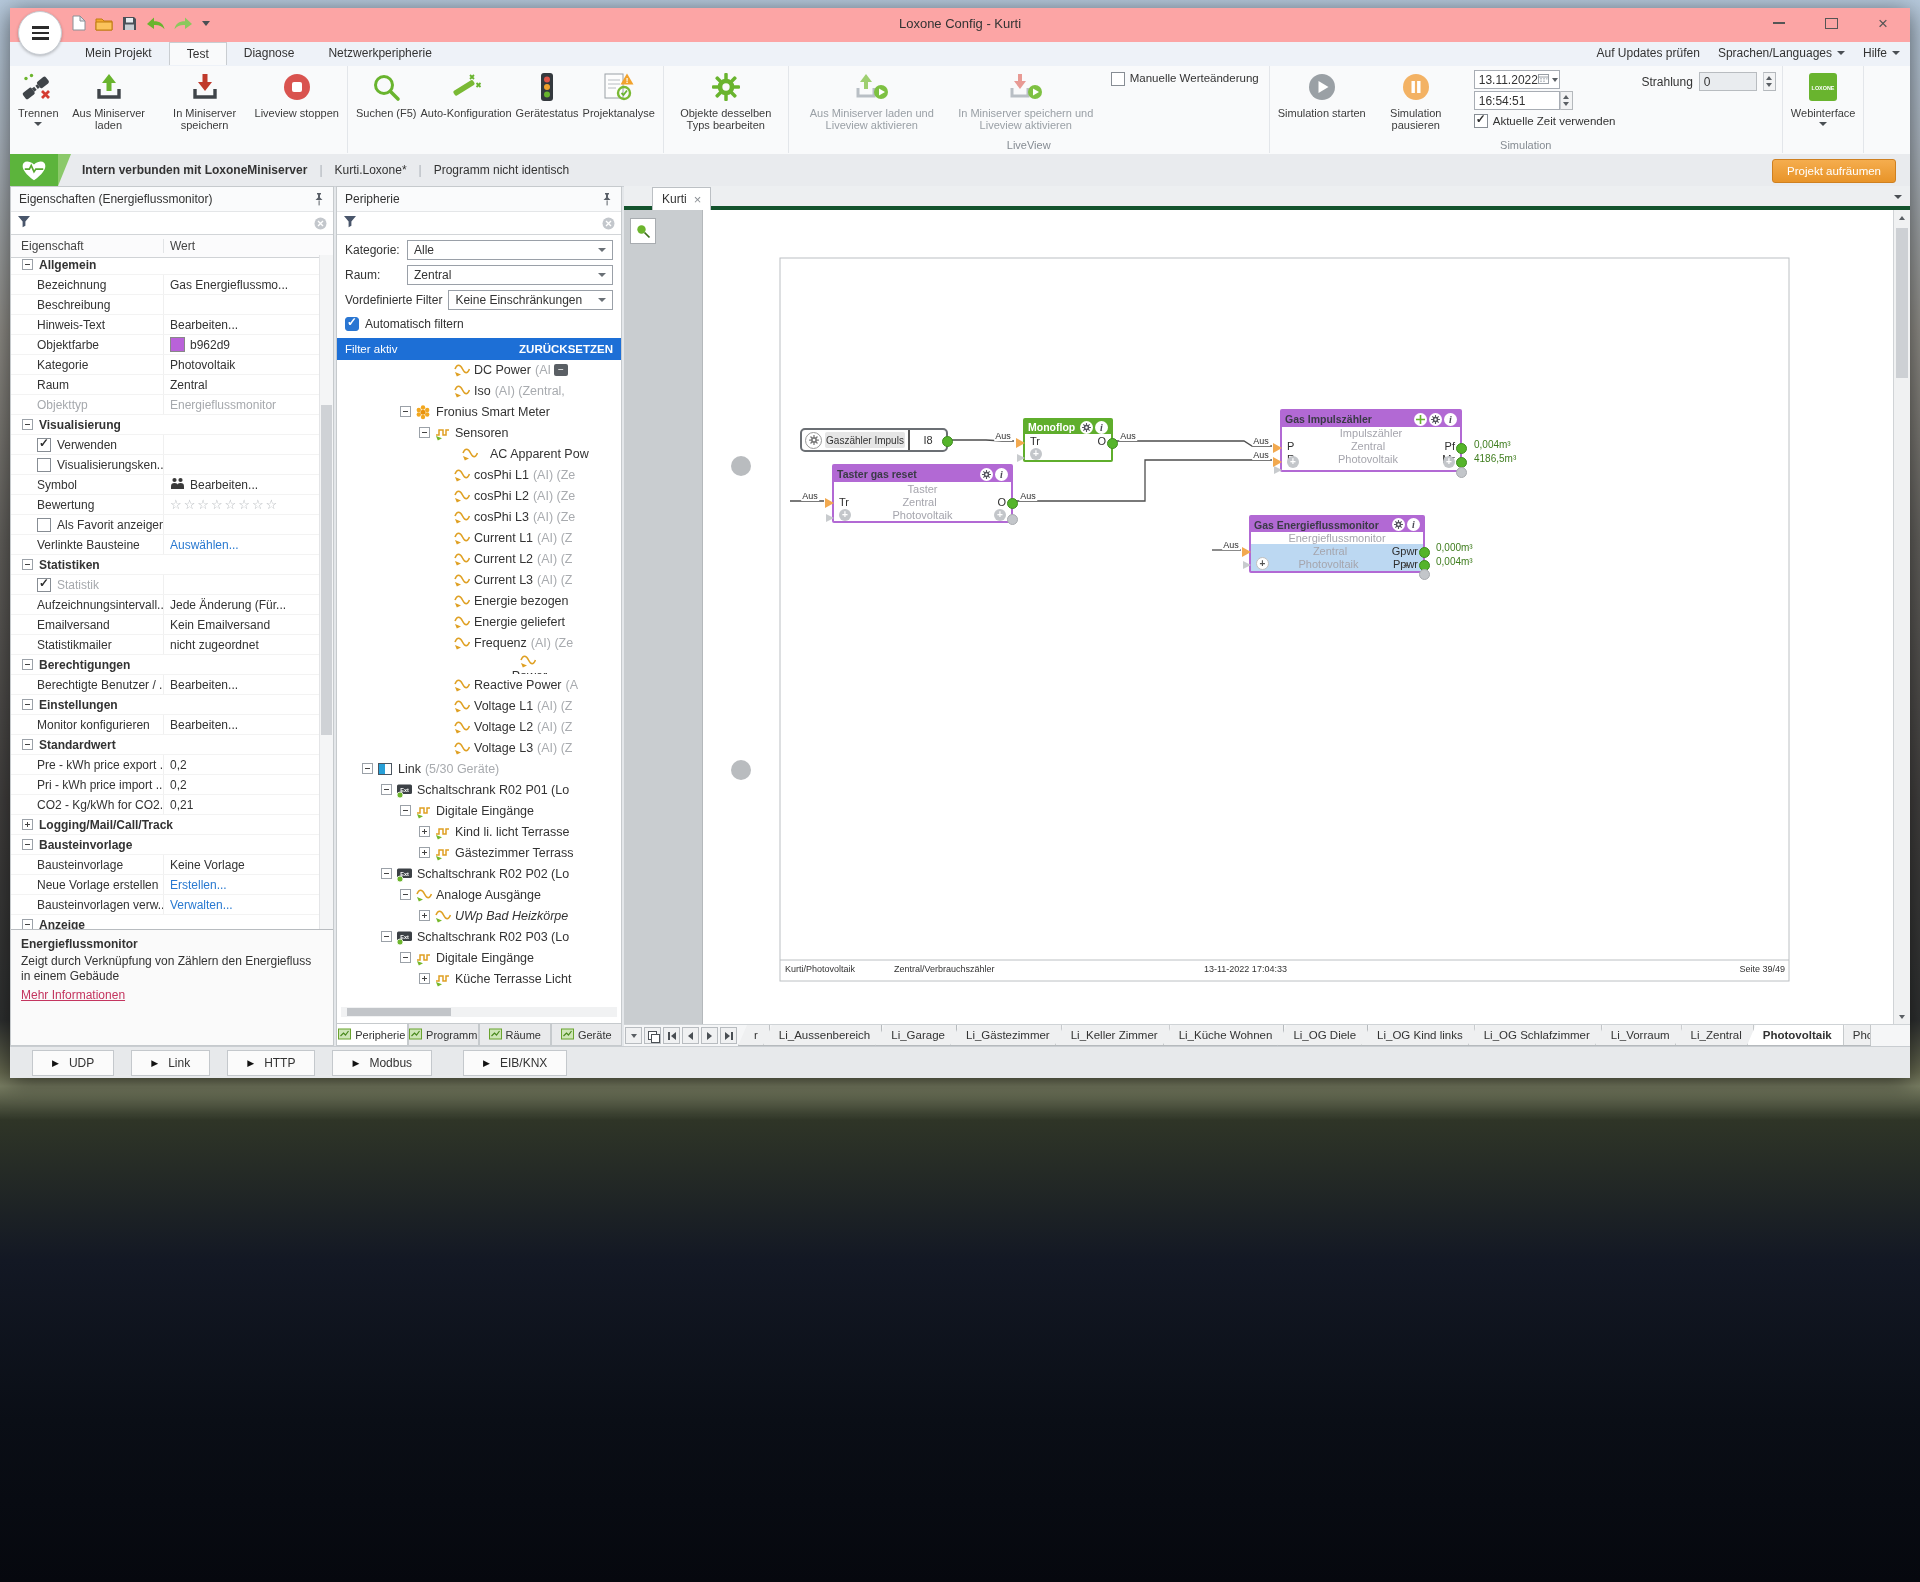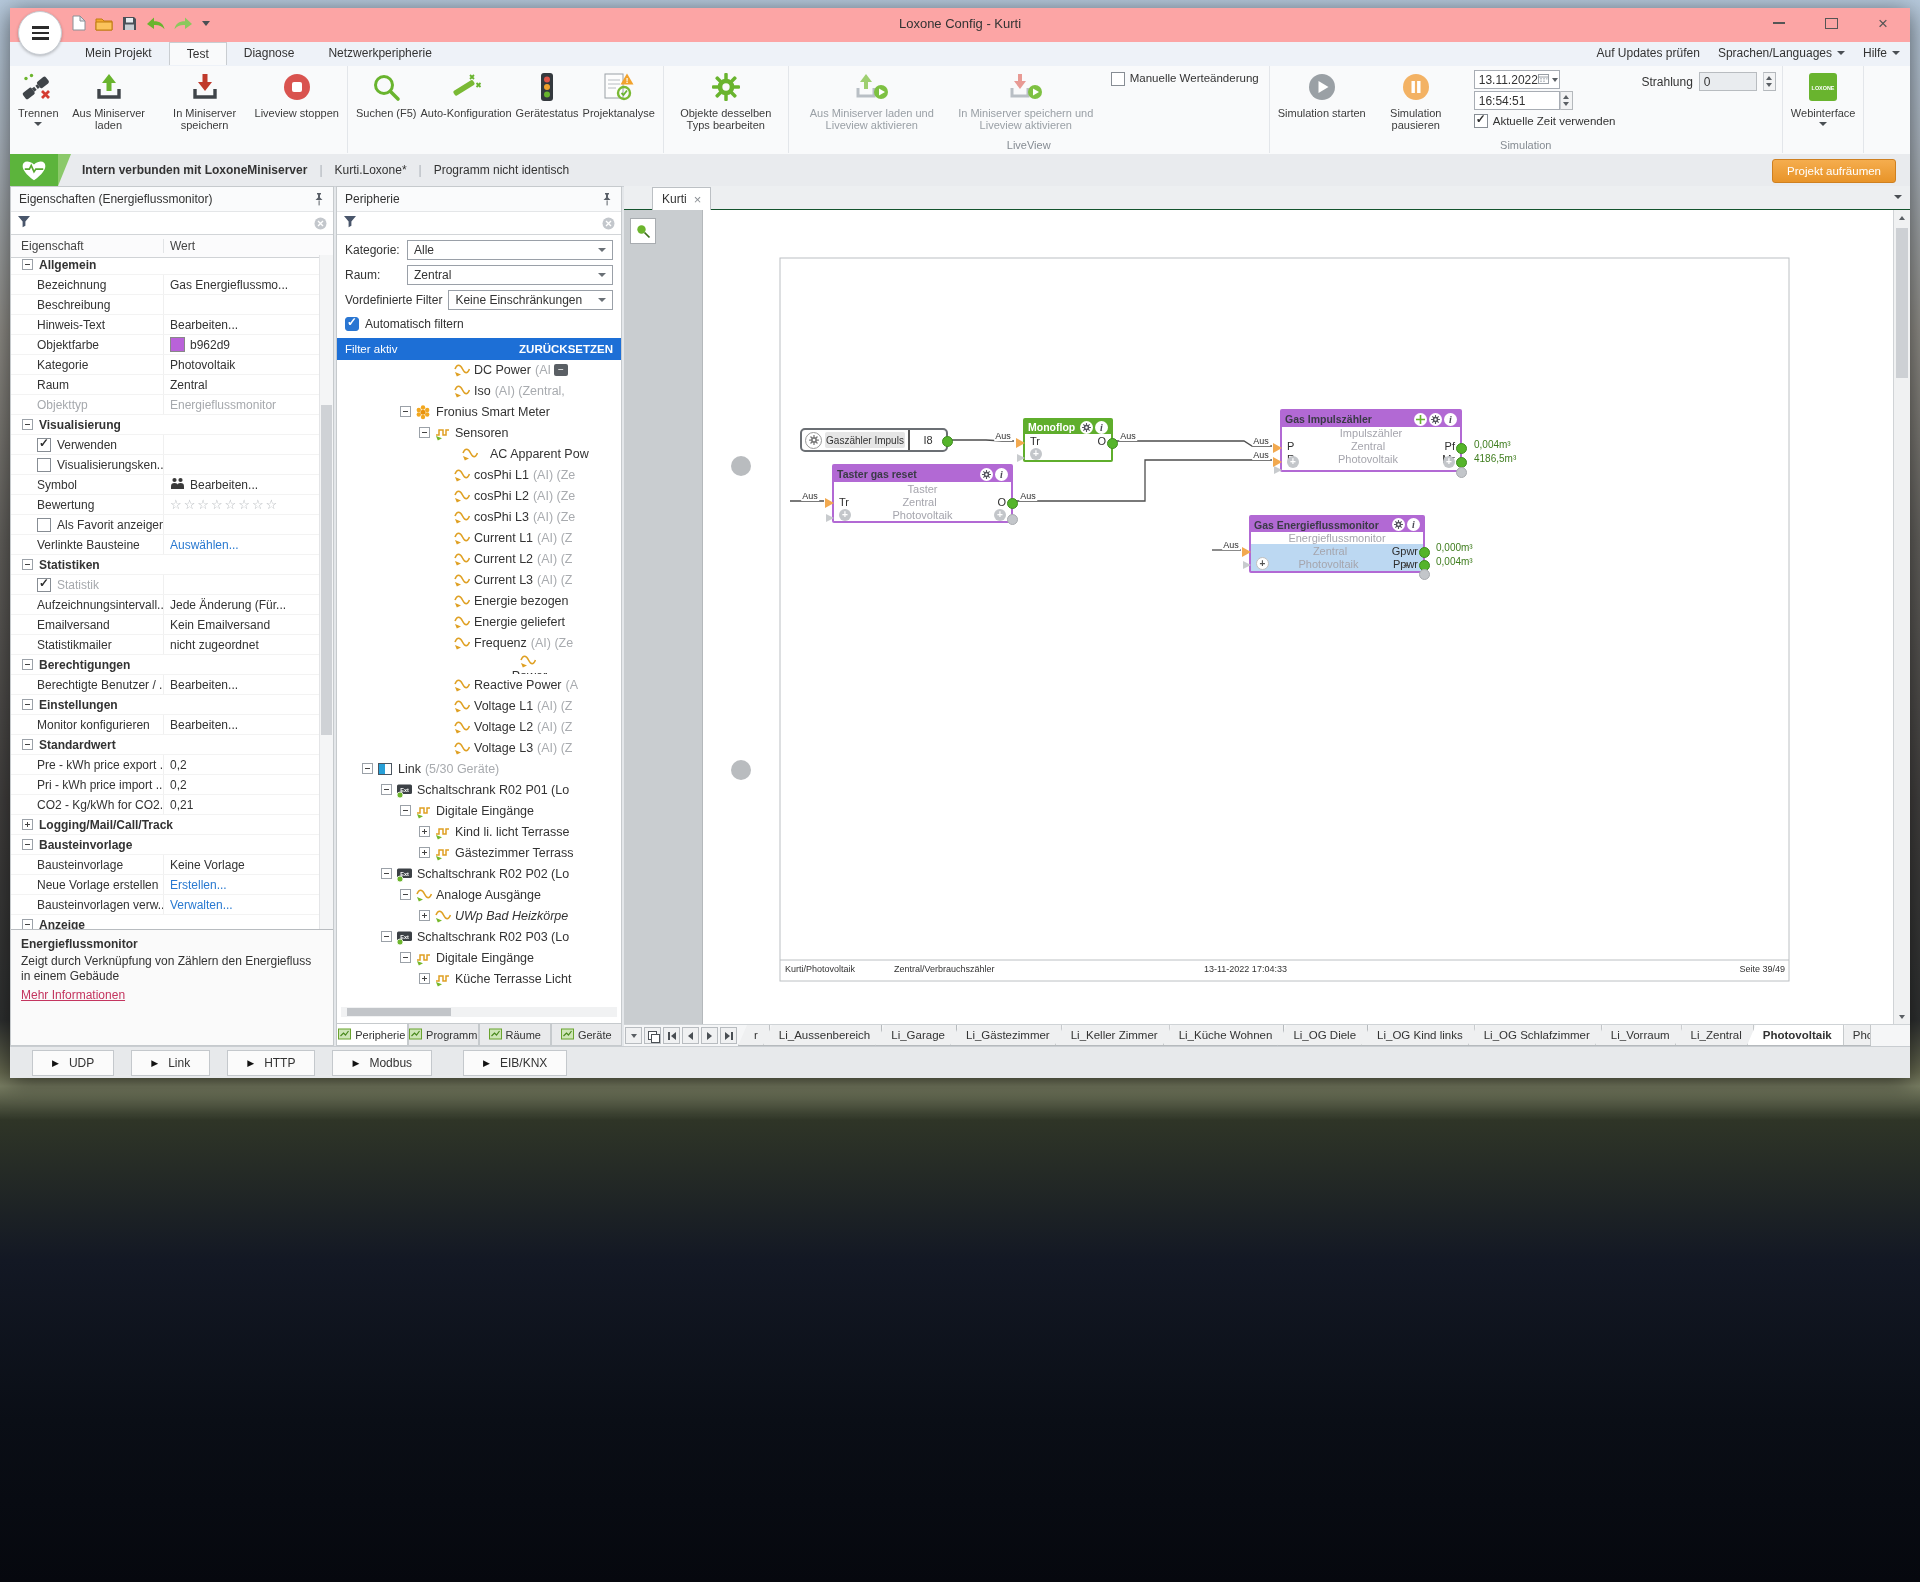--- a/index.html
+++ b/index.html
@@ -105,21 +105,21 @@
   .trow .texp{margin-right:4px}
   .trow .ticon{width:17px;height:16px;margin-right:4px;flex:none;display:flex;align-items:center}
   .tgray{color:#a8abaf;margin-left:4px}
   .tbadge{display:inline-block;margin-left:3px;background:#5a5f64;color:#fff;font-size:10px;line-height:12px;padding:0 4px;border-radius:2px}
   #periph-hscroll{position:absolute;left:4px;right:4px;bottom:6px;height:10px;background:#f1f2f3}
   #periph-hthumb{position:absolute;left:6px;top:1px;height:8px;width:104px;background:#c2c5c9}
   #periph-tabs{position:absolute;left:326px;top:1016px;width:286px;height:22px;display:flex;background:#e4e7ea}
   .pptab{flex:1;display:flex;align-items:center;justify-content:center;gap:4px;font-size:11px;background:#e9eaec;border:1px solid #c6cacd;border-top:none;cursor:pointer;overflow:hidden;white-space:nowrap}
   .pptab.active{background:#fff;font-weight:normal}
   
-  #doc-tabs{position:absolute;left:614px;top:178px;width:1286px;height:24px;background:#edeff1;border-bottom:1px solid #14532d;box-sizing:border-box}
+  #doc-tabs{position:absolute;left:614px;top:178px;width:1286px;height:24px;background:#edeff1;border-bottom:4px solid #14532d;box-sizing:border-box}
   .doc-tab{position:absolute;left:28px;top:1px;height:23px;background:#fff;border:1px solid #bcc0c4;border-bottom:none;display:flex;align-items:center;padding:0 9px;gap:7px;font-size:12px;box-sizing:border-box}
   .doc-close{color:#8a8f94;font-size:13px;cursor:pointer}
   .dt-caret{position:absolute;right:8px;top:9px}
   #canvas-area{position:absolute;left:614px;top:202px;width:1286px;height:814px;background:#c9cdd0;overflow:hidden}
   #sheet{position:absolute;left:78px;top:0;right:16px;bottom:0;background:#fff;border-left:1px solid #b4b8bb}
   #cv-svg{position:absolute;left:0;top:0}
   #pin-btn{position:absolute;left:6px;top:8px;width:24px;height:24px;background:#fff;border:1px solid #a8acb0;display:flex;align-items:center;justify-content:center;cursor:pointer}
   #cv-scroll{position:absolute;right:0;top:0;bottom:0;width:16px;background:#f0f1f2;border-left:1px solid #d0d3d6}
   #cv-scroll .sarr{height:15px;display:flex;align-items:center;justify-content:center}
   #cv-thumb{position:absolute;left:2px;right:2px;top:18px;height:150px;background:#cdd0d4}

